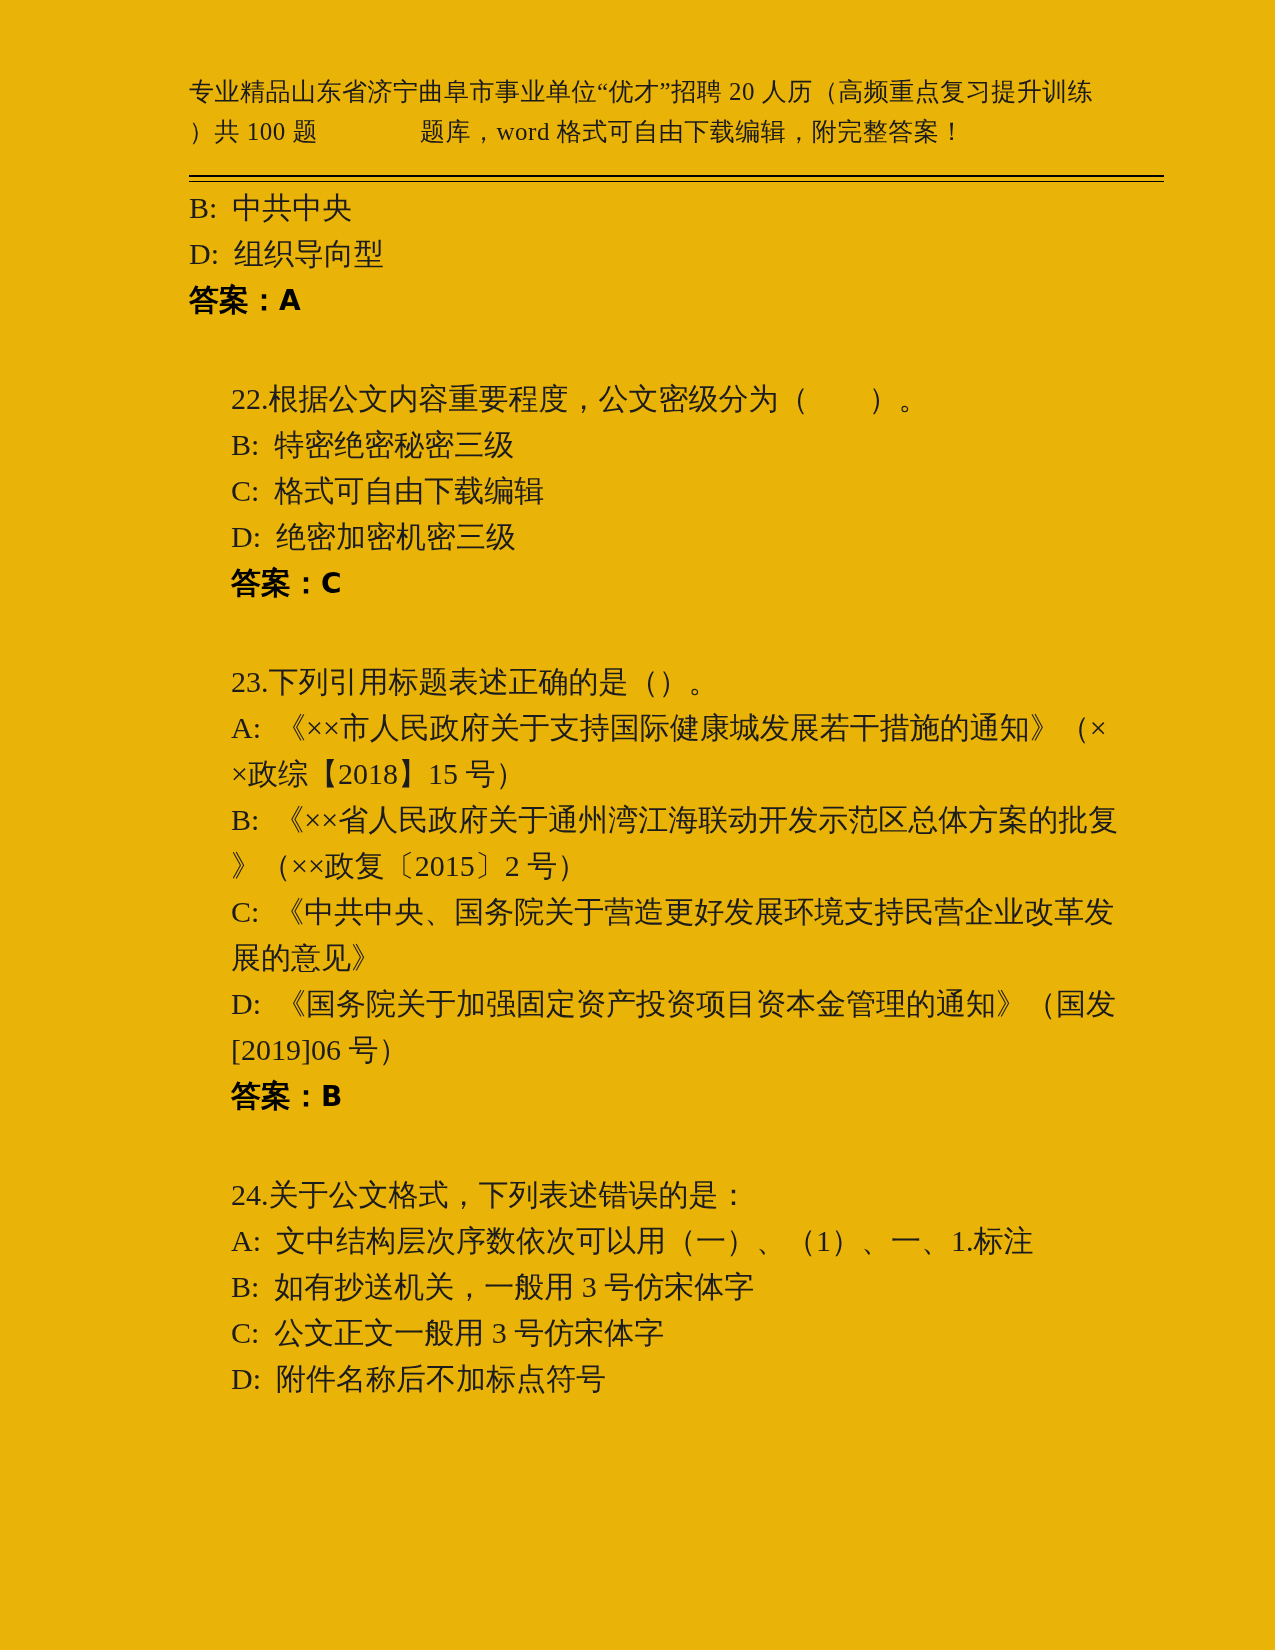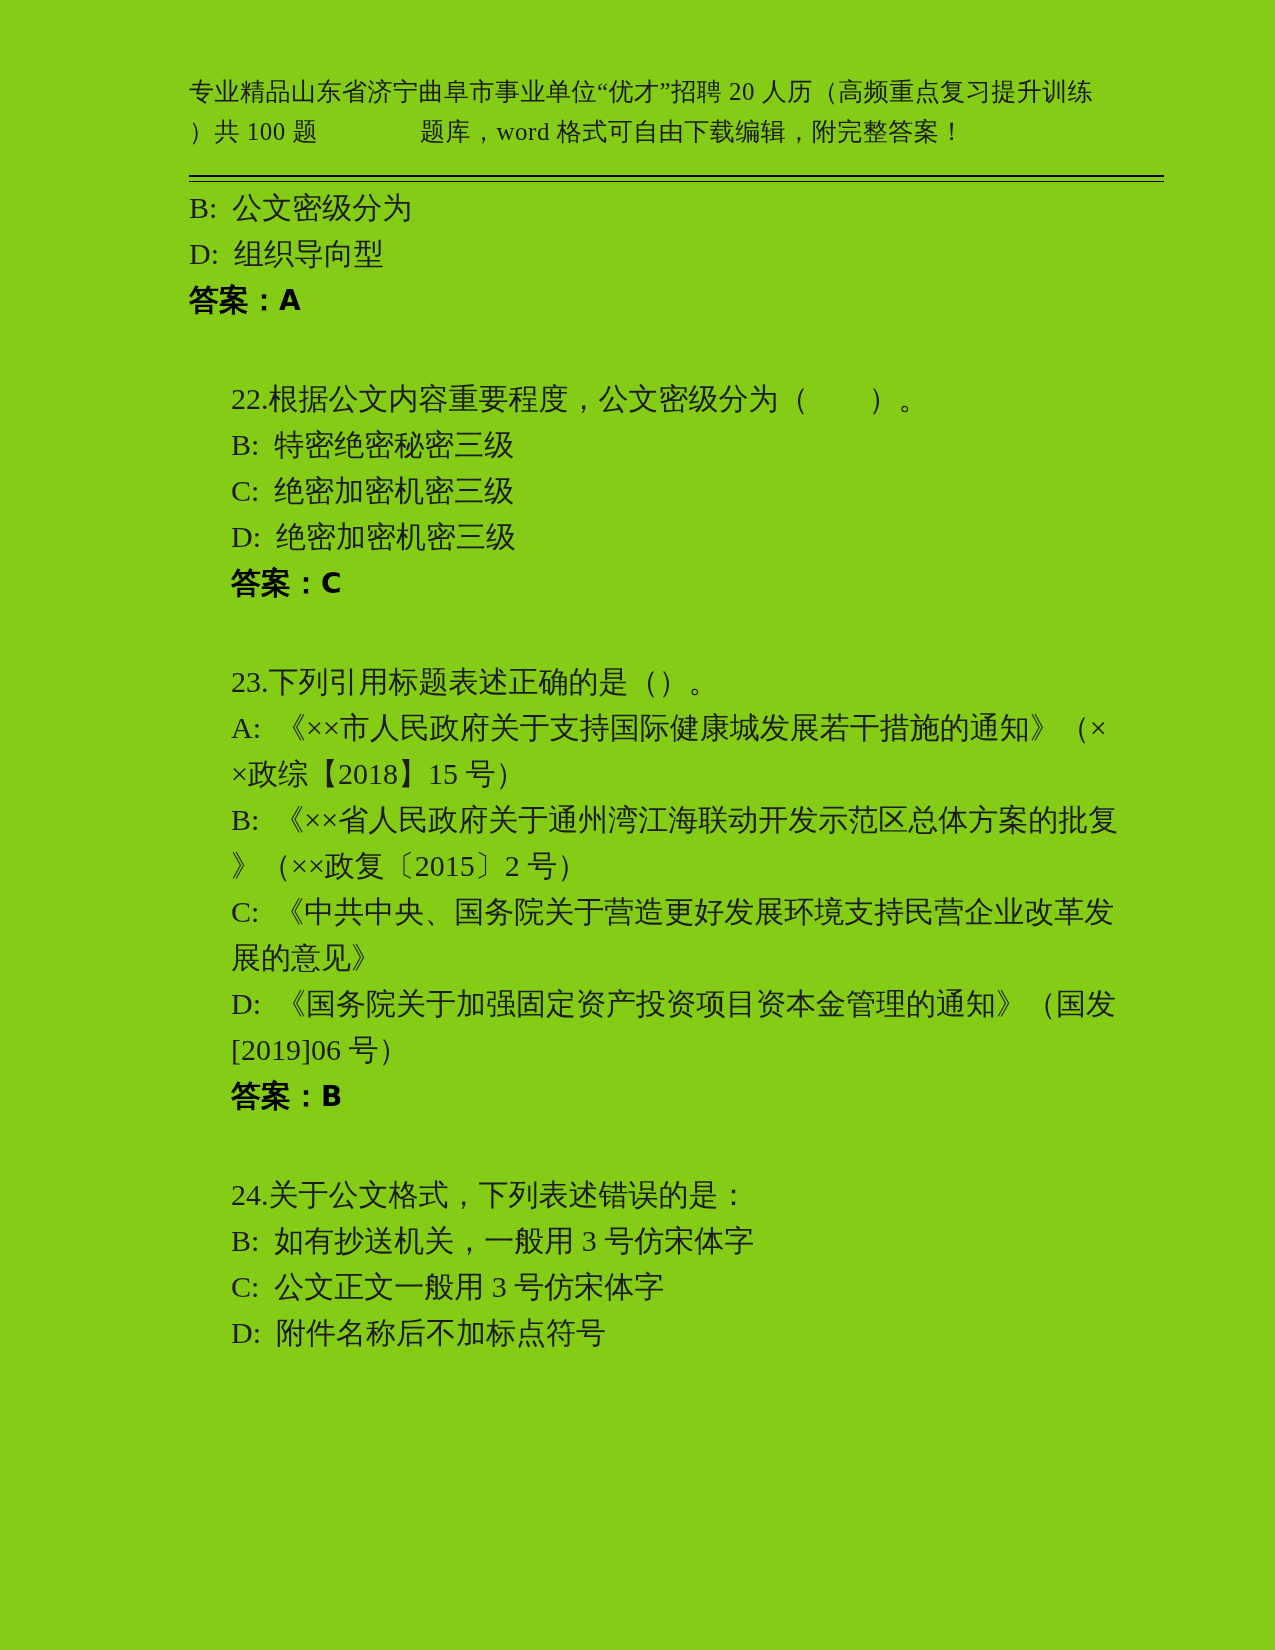--- a/index.html
+++ b/index.html
@@ -4,21 +4,21 @@
 <style>
   html, body {
     margin: 0;
     padding: 0;
     background: #ffffff;
   }
   .page {
     position: relative;
     width: 1275px;
     height: 1650px;
-    background: #84cc16;
+    background: #eab308;
     color: #000000;
     font-family: "Liberation Serif", "DejaVu Serif", serif;
     overflow: hidden;
   }
   .doc-header {
     position: absolute;
     left: 189px;
     top: 72px;
     width: 920px;
     font-size: 25px;
@@ -68,39 +68,40 @@
 </head>
 <body>
 
 <div class="page">
   <div class="doc-header">专业精品山东省济宁曲阜市事业单位“优才”招聘 20 人历（高频重点复习提升训练）共 100 题　　　　题库，word 格式可自由下载编辑，附完整答案！</div>
 
   <div class="header-rule"></div>
 
   <div class="content" id="questions">
       <div class="question">
-        <p class="option-line">B:  公文密级分为</p>
+        <p class="option-line">B:  中共中央</p>
         <p class="option-line">D:  组织导向型</p>
         <p class="answer-line"><span>答案：</span><span class="answer-letter">A</span></p>
       </div>
       <div class="question">
         <p class="stem">22.根据公文内容重要程度，公文密级分为（　　）。</p>
         <p class="option-line">B:  特密绝密秘密三级</p>
-        <p class="option-line">C:  绝密加密机密三级</p>
+        <p class="option-line">C:  格式可自由下载编辑</p>
         <p class="option-line">D:  绝密加密机密三级</p>
         <p class="answer-line"><span>答案：</span><span class="answer-letter">C</span></p>
       </div>
       <div class="question">
         <p class="stem">23.下列引用标题表述正确的是（）。</p>
         <p class="option-line">A:  《××市人民政府关于支持国际健康城发展若干措施的通知》（××政综【2018】15 号）</p>
         <p class="option-line">B:  《××省人民政府关于通州湾江海联动开发示范区总体方案的批复》（××政复〔2015〕2 号）</p>
         <p class="option-line">C:  《中共中央、国务院关于营造更好发展环境支持民营企业改革发展的意见》</p>
         <p class="option-line">D:  《国务院关于加强固定资产投资项目资本金管理的通知》（国发[2019]06 号）</p>
         <p class="answer-line"><span>答案：</span><span class="answer-letter">B</span></p>
       </div>
       <div class="question">
         <p class="stem">24.关于公文格式，下列表述错误的是：</p>
+        <p class="option-line">A:  文中结构层次序数依次可以用（一）、（1）、一、1.标注</p>
         <p class="option-line">B:  如有抄送机关，一般用 3 号仿宋体字</p>
         <p class="option-line">C:  公文正文一般用 3 号仿宋体字</p>
         <p class="option-line">D:  附件名称后不加标点符号</p>
       </div>
     </div>
 </div>
 
 </body></html>

